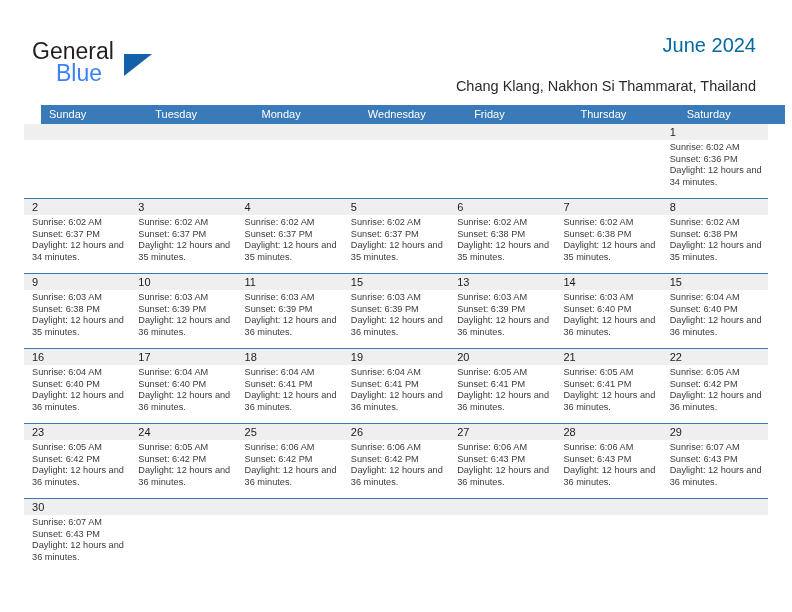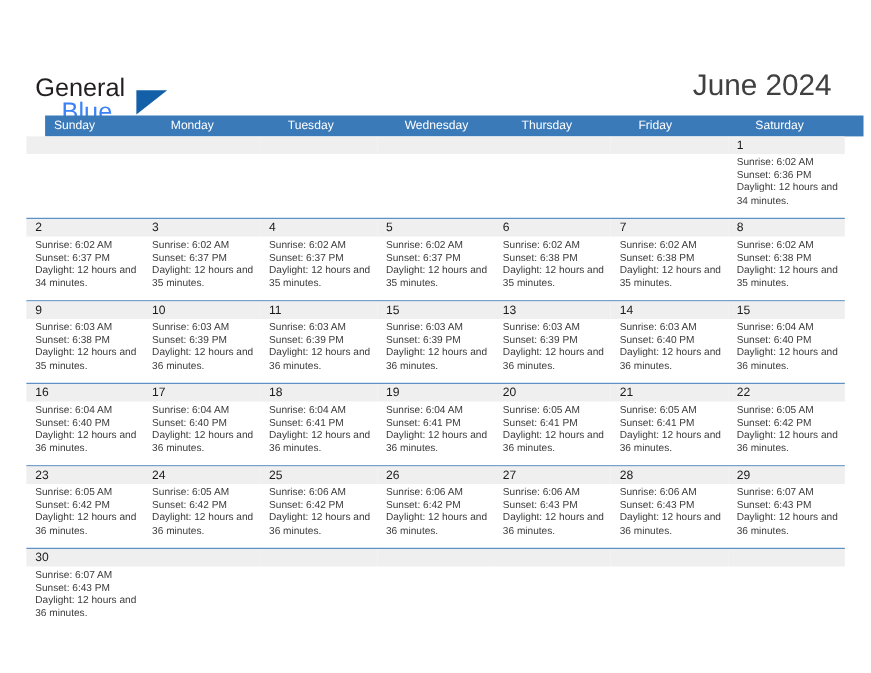--- a/index.html
+++ b/index.html
@@ -22,21 +22,20 @@
     box-sizing: border-box;
   }
 
   
   .header {
     position: absolute;
     left: 0;
     top: 0;
     width: 792px;
     height: 104px;
-    margin-top: 28px;
   }
 
   .logo {
     position: absolute;
     left: 32px;
     top: 38px;
     width: 140px;
     height: 52px;
   }
   .logo-general {
@@ -63,22 +62,22 @@
     width: 0;
     height: 0;
     border-left: 28px solid #1360a8;
     border-bottom: 22px solid transparent;
   }
 
   .title {
     position: absolute;
     right: 36px;
     top: 34px;
-    font-size: 27px;
-    color: #404040;
+    font-size: 20px;
+    color: #0369a1;
     font-family: "Liberation Sans", sans-serif;
     white-space: nowrap;
   }
   .subtitle {
     position: absolute;
     right: 36px;
     top: 78px;
     font-size: 14.5px;
     color: #2b2b2b;
     font-family: "Liberation Sans", sans-serif;
@@ -181,25 +180,25 @@
 
     <div class="title">June 2024</div>
     <div class="subtitle">Chang Klang, Nakhon Si Thammarat, Thailand</div>
 
   </div>
 
   <div class="calendar">
 
     <div class="weekday-row">
       <div class="weekday-cell">Sunday</div>
+      <div class="weekday-cell">Tuesday</div>
       <div class="weekday-cell">Monday</div>
-      <div class="weekday-cell">Tuesday</div>
       <div class="weekday-cell">Wednesday</div>
+      <div class="weekday-cell">Friday</div>
       <div class="weekday-cell">Thursday</div>
-      <div class="weekday-cell">Friday</div>
       <div class="weekday-cell">Saturday</div>
     </div>
 
     <div id="weeks-container">
         <div class="week-row">
           <div class="day-cell empty">
             <div class="day-number-band"></div>
             <div class="day-details">
               <div></div>
               <div></div>

